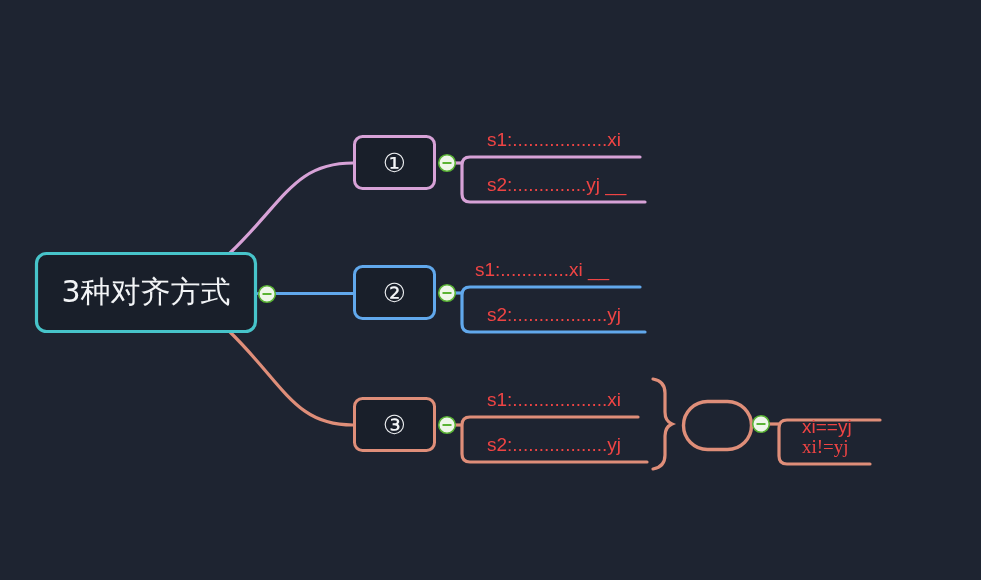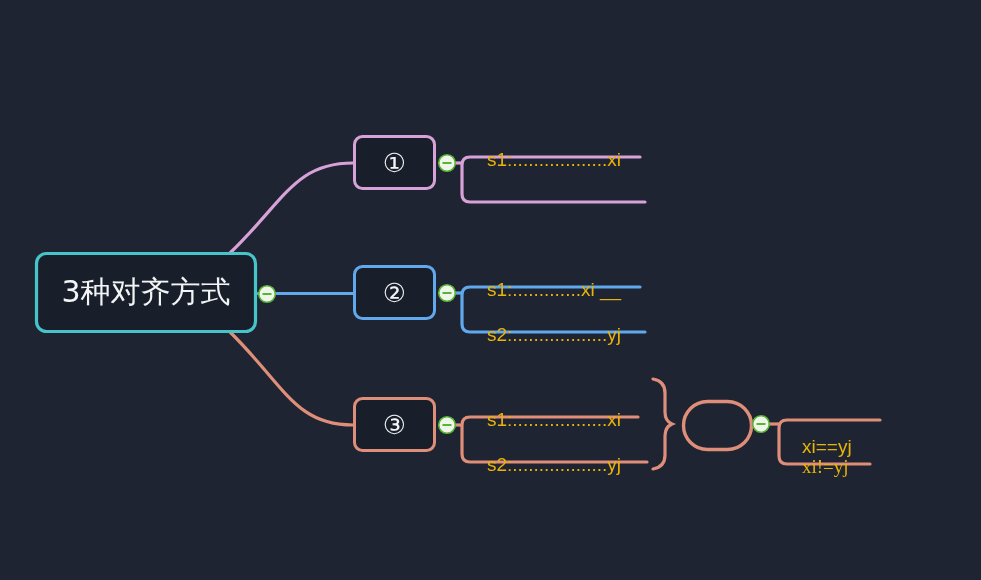--- a/index.html
+++ b/index.html
@@ -7,25 +7,25 @@
   .canvas{position:relative;width:981px;height:580px;font-family:"Liberation Sans",sans-serif;}
   svg.wires{position:absolute;left:0;top:0;}
   .node-label{position:absolute;display:flex;align-items:center;justify-content:center;
               color:#f2f4f6;}
   .root-label{left:35px;top:252px;width:222px;height:81px;font-size:30px;font-weight:400;
               font-family:"DejaVu Sans","Liberation Sans",sans-serif;}
   .branch-label{font-size:26px;font-family:"DejaVu Sans","Liberation Sans",sans-serif;}
   .b1-label{left:353px;top:135px;width:83px;height:55px;}
   .b2-label{left:353px;top:265px;width:83px;height:55px;}
   .b3-label{left:353px;top:397px;width:83px;height:55px;}
-  .topic-label{position:absolute;height:22px;line-height:22px;font-size:19px;color:#eab308;
-               white-space:pre;margin-top:20px;}
+  .topic-label{position:absolute;height:22px;line-height:22px;font-size:19px;color:#ef4444;
+               white-space:pre;}
   .t-b1c1{left:487px;top:129px;}
   .t-b1c2{left:487px;top:174px;}
-  .t-b2c1{left:487px;top:259px;}
+  .t-b2c1{left:475px;top:259px;}
   .t-b2c2{left:487px;top:304px;}
   .t-b3c1{left:487px;top:389px;}
   .t-b3c2{left:487px;top:434px;}
   .t-sc1{left:802px;top:416px;}
   .t-sc2{left:802px;top:436px;font-family:Liberation Serif, serif;}
 </style>
 </head>
 <body style="background: rgb(30, 36, 49);">
 
 <div class="canvas">
@@ -77,20 +77,21 @@
       <line x1="756.5" y1="424" x2="765.5" y2="424" stroke-width="2" stroke="#5ab335"></line>
     </g>
   </svg>
 
   <div class="node-label root-label">3种对齐方式</div>
   <div class="node-label branch-label b1-label">①</div>
   <div class="node-label branch-label b2-label">②</div>
   <div class="node-label branch-label b3-label">③</div>
 
   <div class="topic-label t-b1c1">s1:..................xi</div>
+  <div class="topic-label t-b1c2">s2:..............yj __</div>
   <div class="topic-label t-b2c1">s1:.............xi __</div>
   <div class="topic-label t-b2c2">s2:..................yj</div>
   <div class="topic-label t-b3c1">s1:..................xi</div>
   <div class="topic-label t-b3c2">s2:..................yj</div>
   <div class="topic-label t-sc1">xi==yj</div>
   <div class="topic-label t-sc2">xi!=yj</div>
 
 </div>
 
 </body></html>

